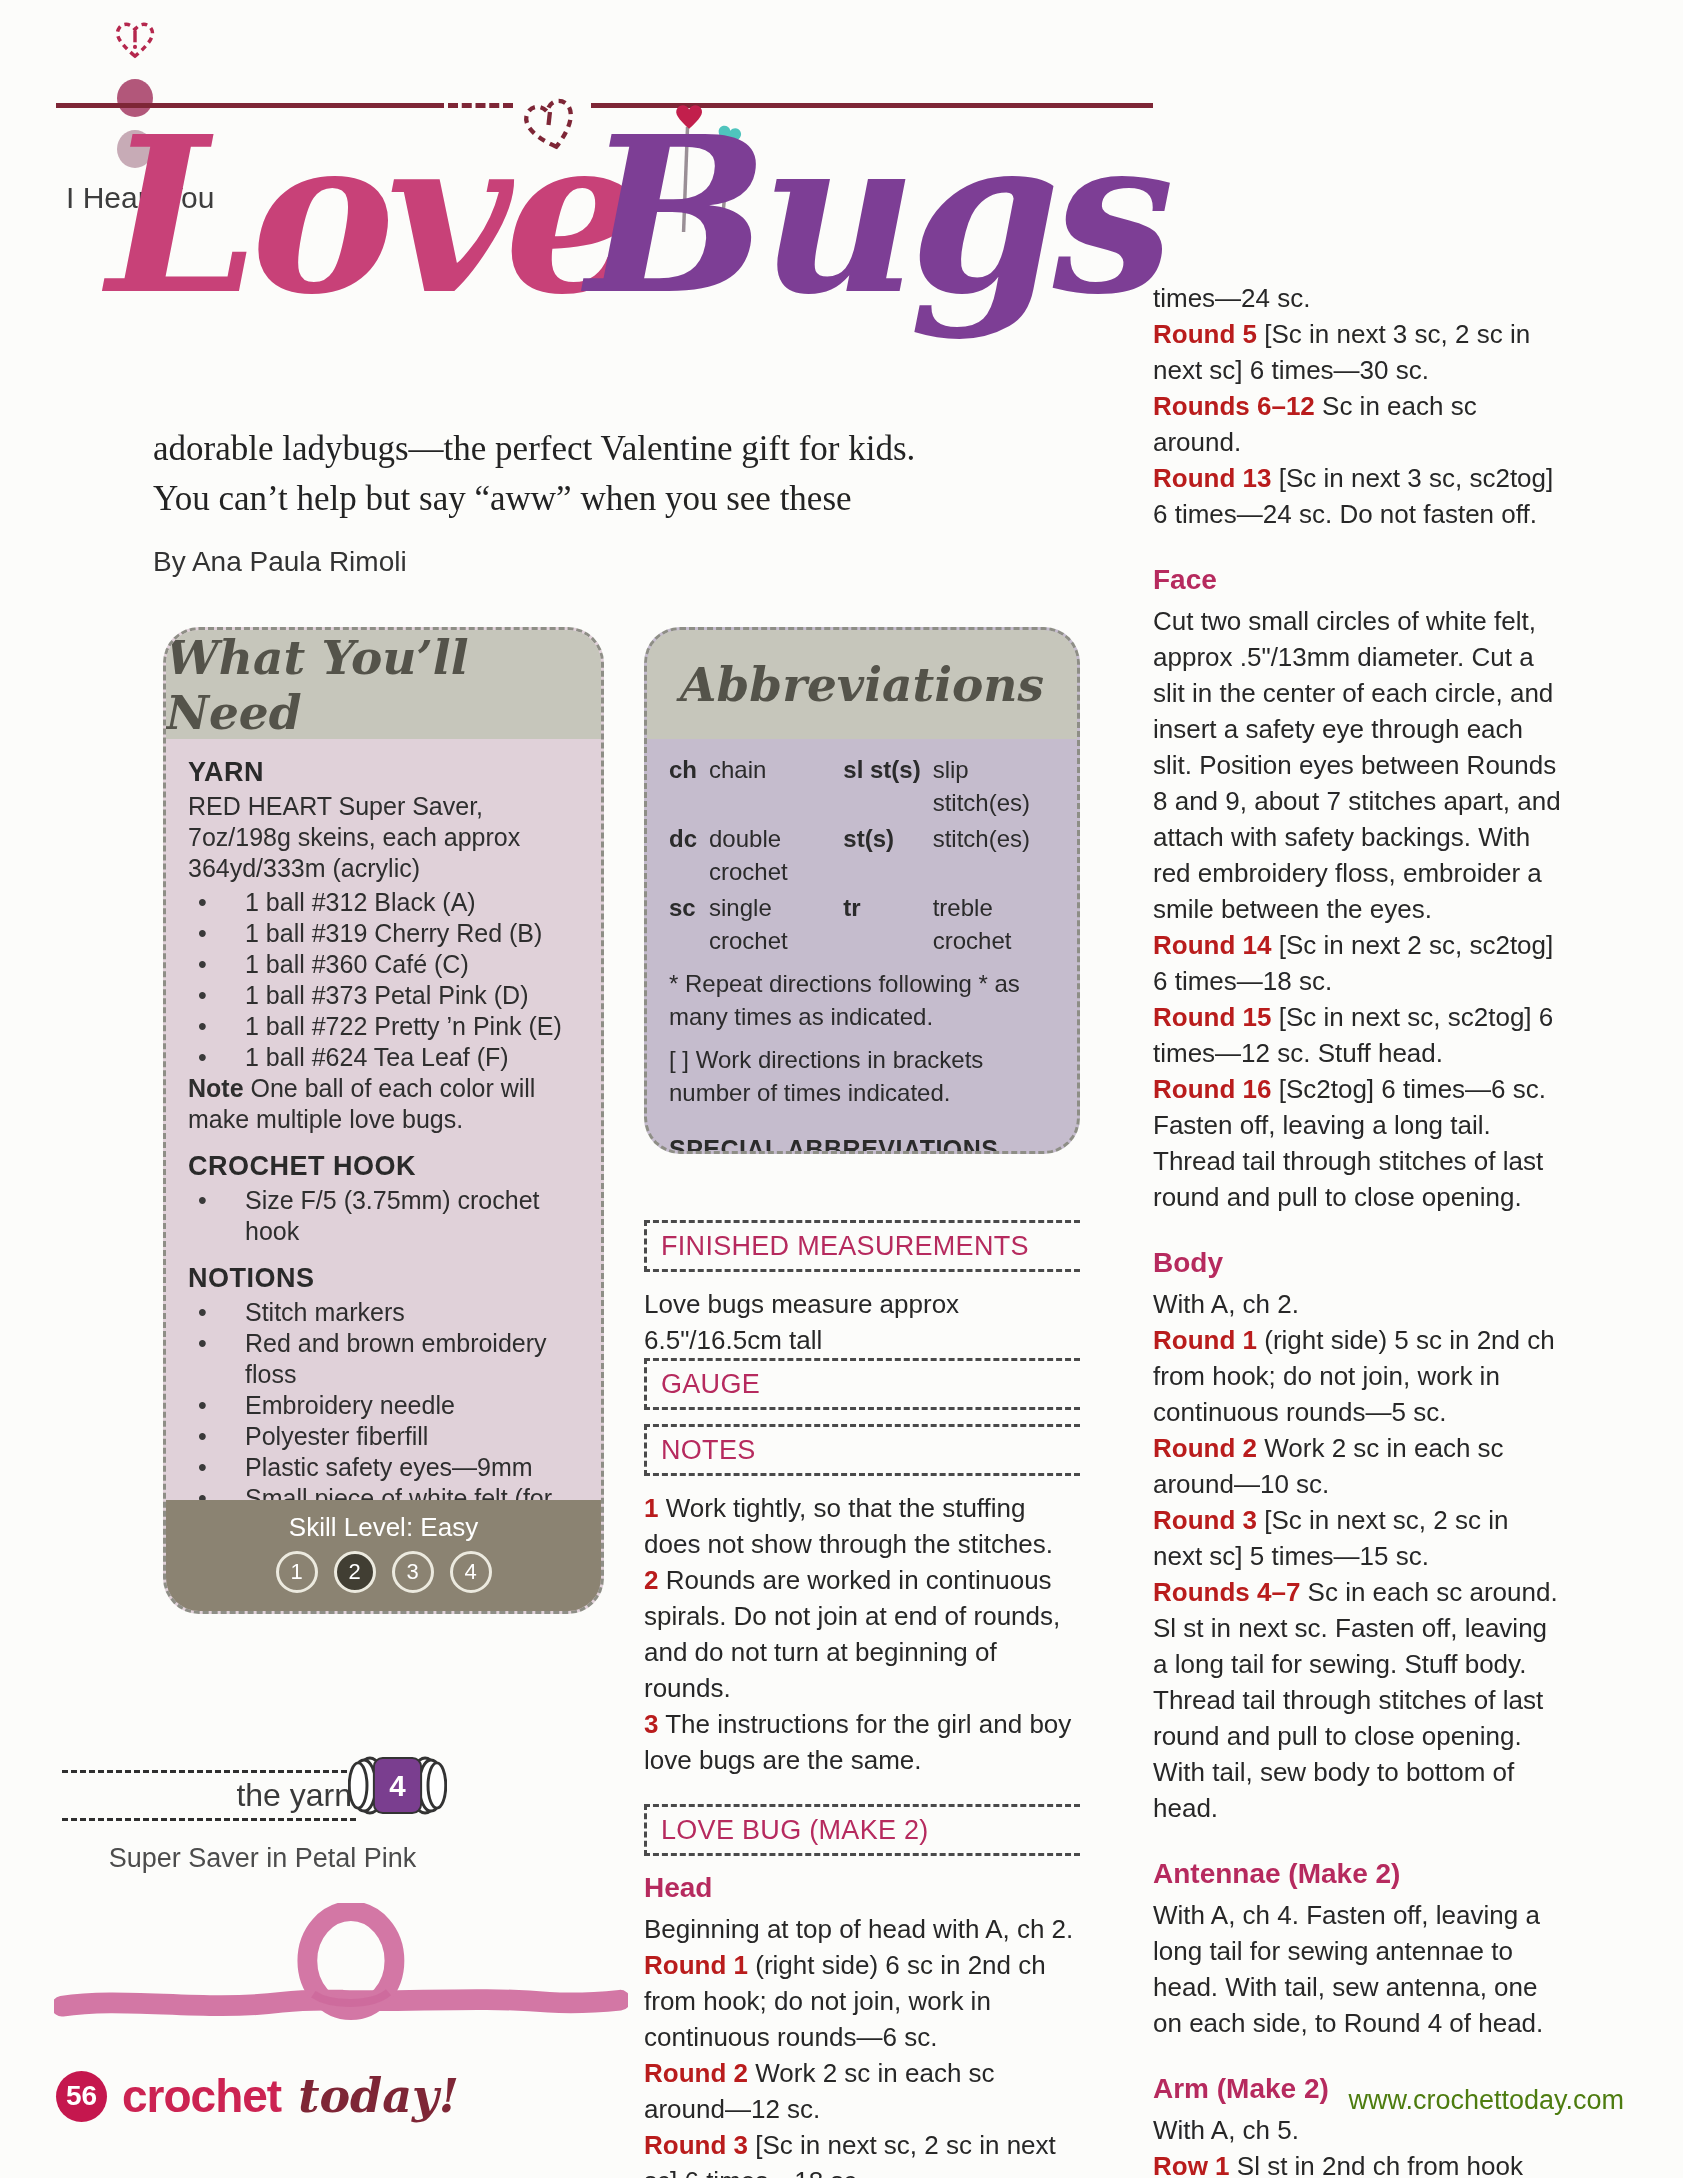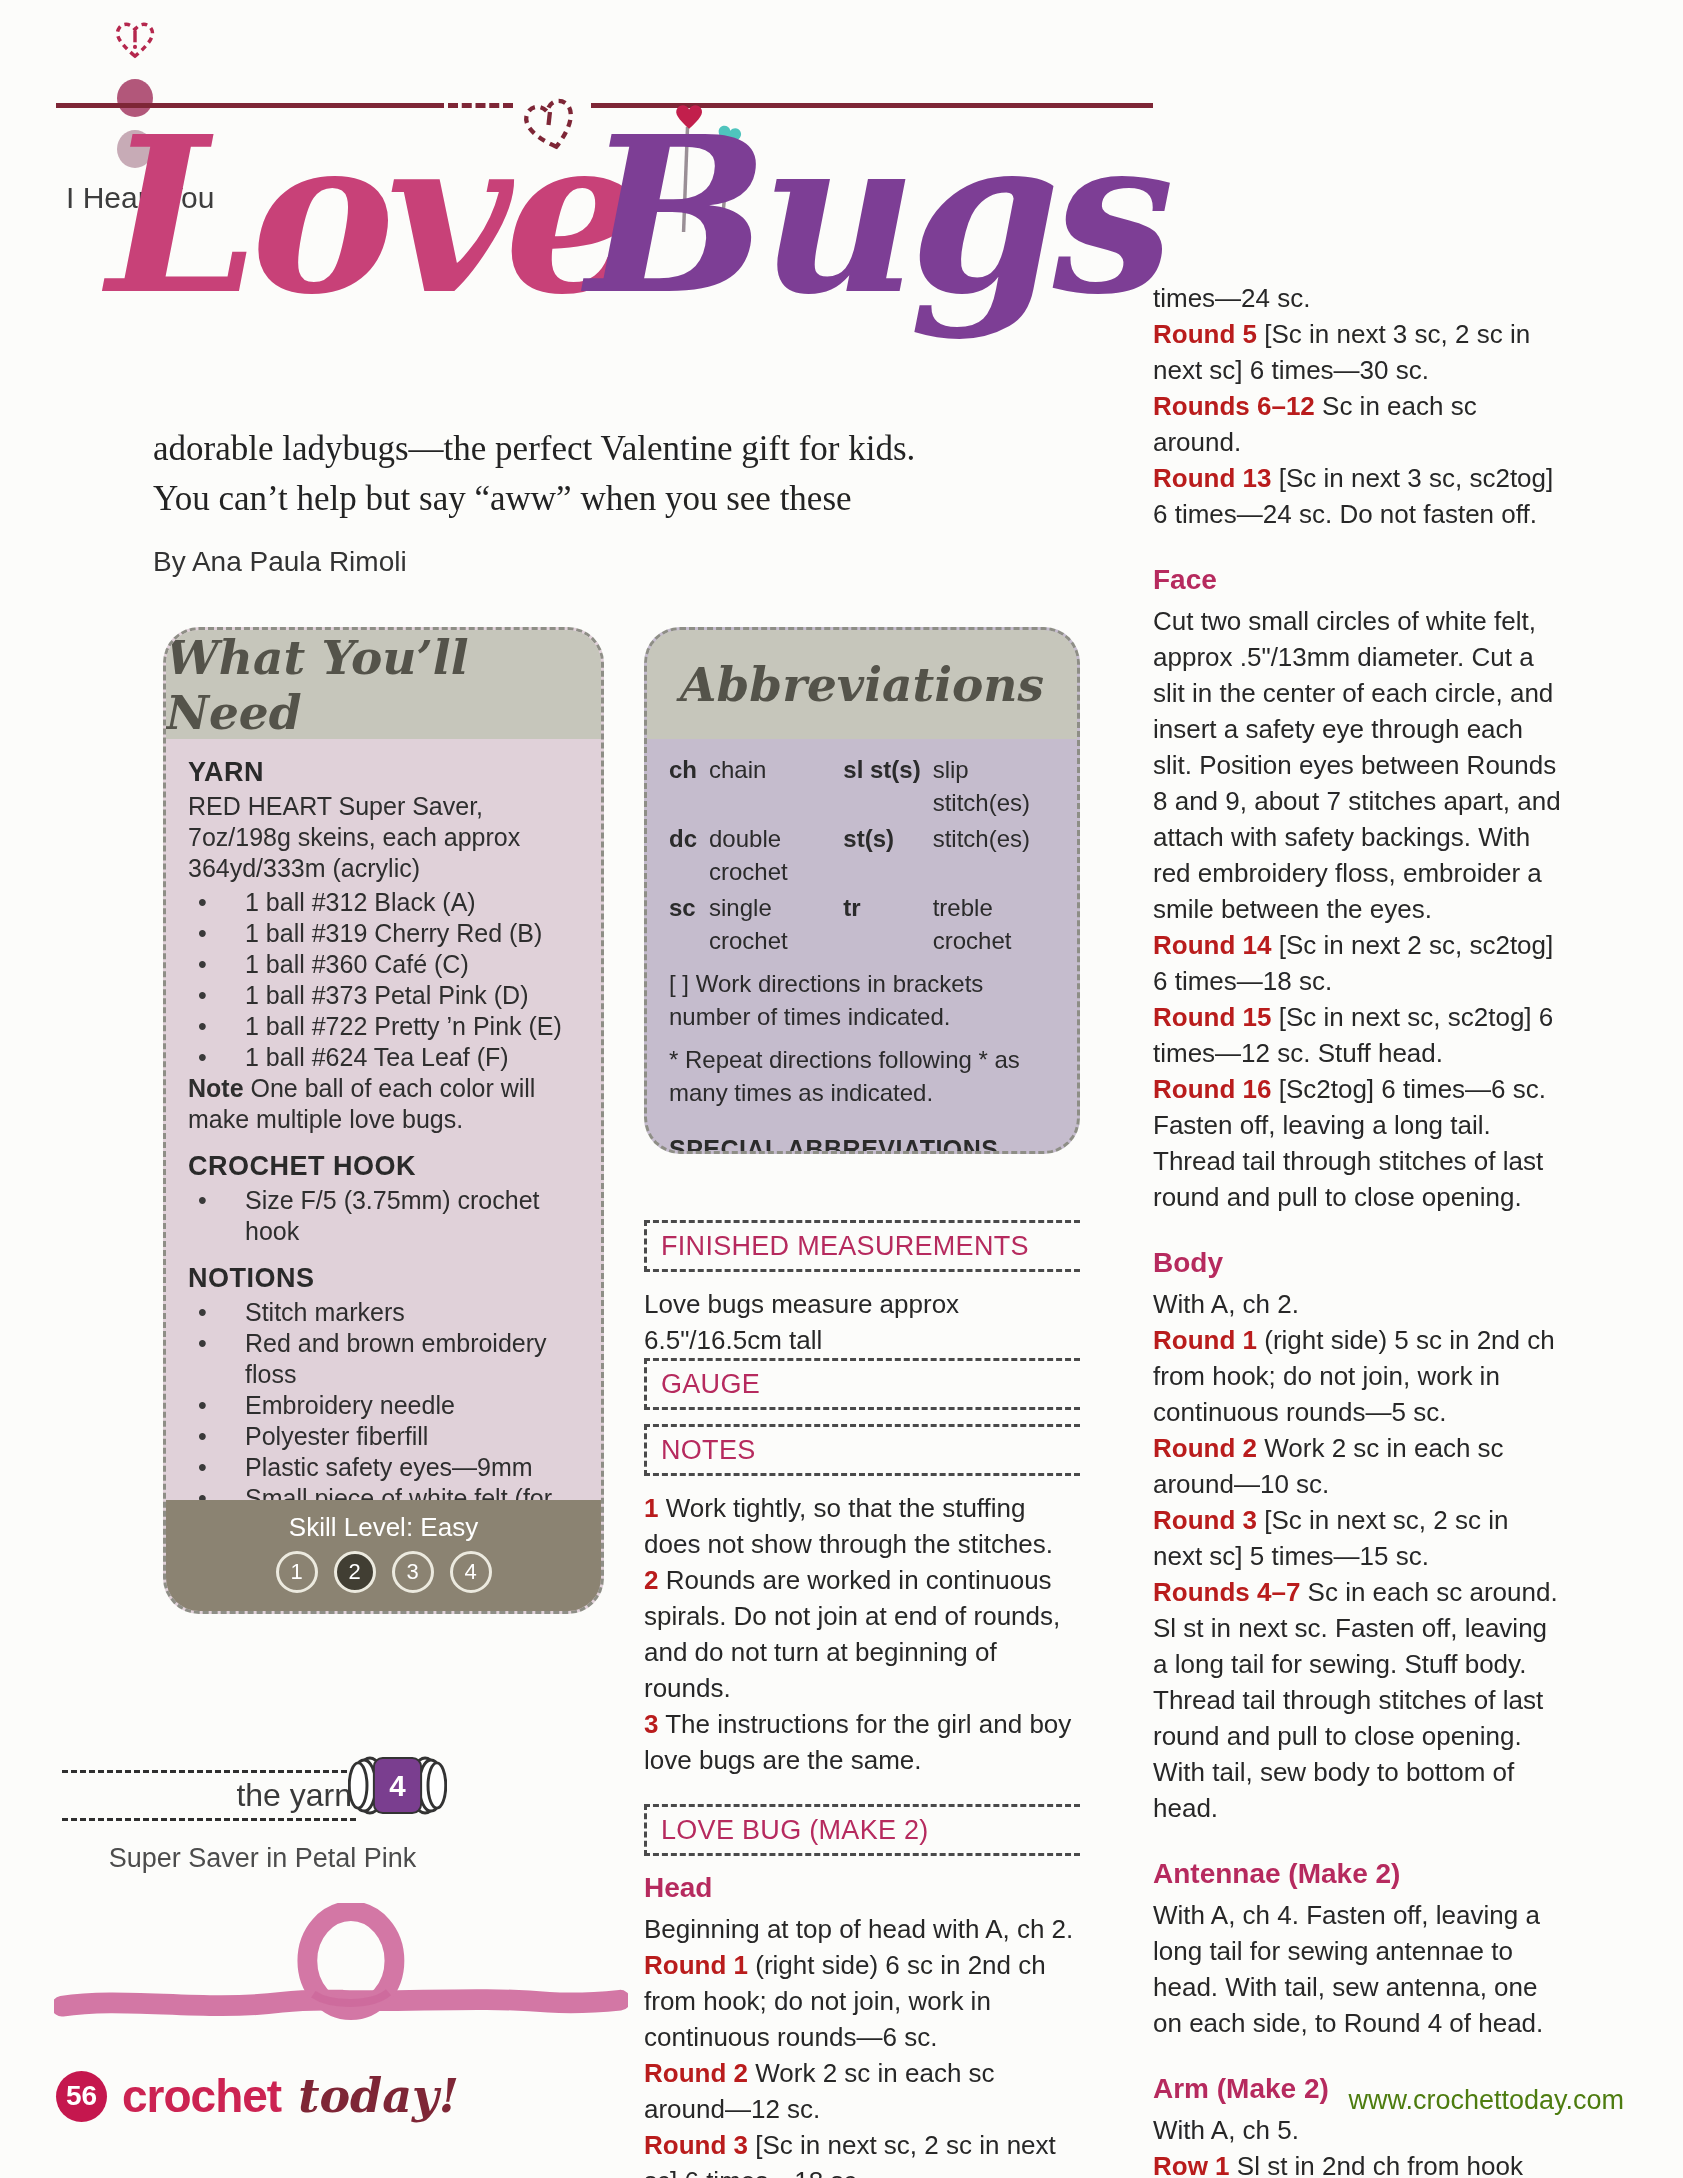--- a/index.html
+++ b/index.html
@@ -197,22 +197,22 @@
 
           <span class="ab">st(s)</span>
           <span class="ad">stitch(es)</span>
 
           <span class="ab">sc</span>
           <span class="ad">single crochet</span>
 
           <span class="ab">tr</span>
           <span class="ad">treble crochet</span>
         </div>
+      <p>* Repeat directions following * as many times as indicated.</p>
       <p>[ ] Work directions in brackets number of times indicated.</p>
-      <p>* Repeat directions following * as many times as indicated.</p>
       <div class="spec-h">SPECIAL ABBREVIATIONS</div>
 
     </div>
   </div>
 
   <div class="mid">
     <div class="dash-h">FINISHED MEASUREMENTS</div>
     <p class="para gap-b">Love bugs measure approx 6.5"/16.5cm tall</p>
 
     <div class="dash-h">GAUGE</div>

